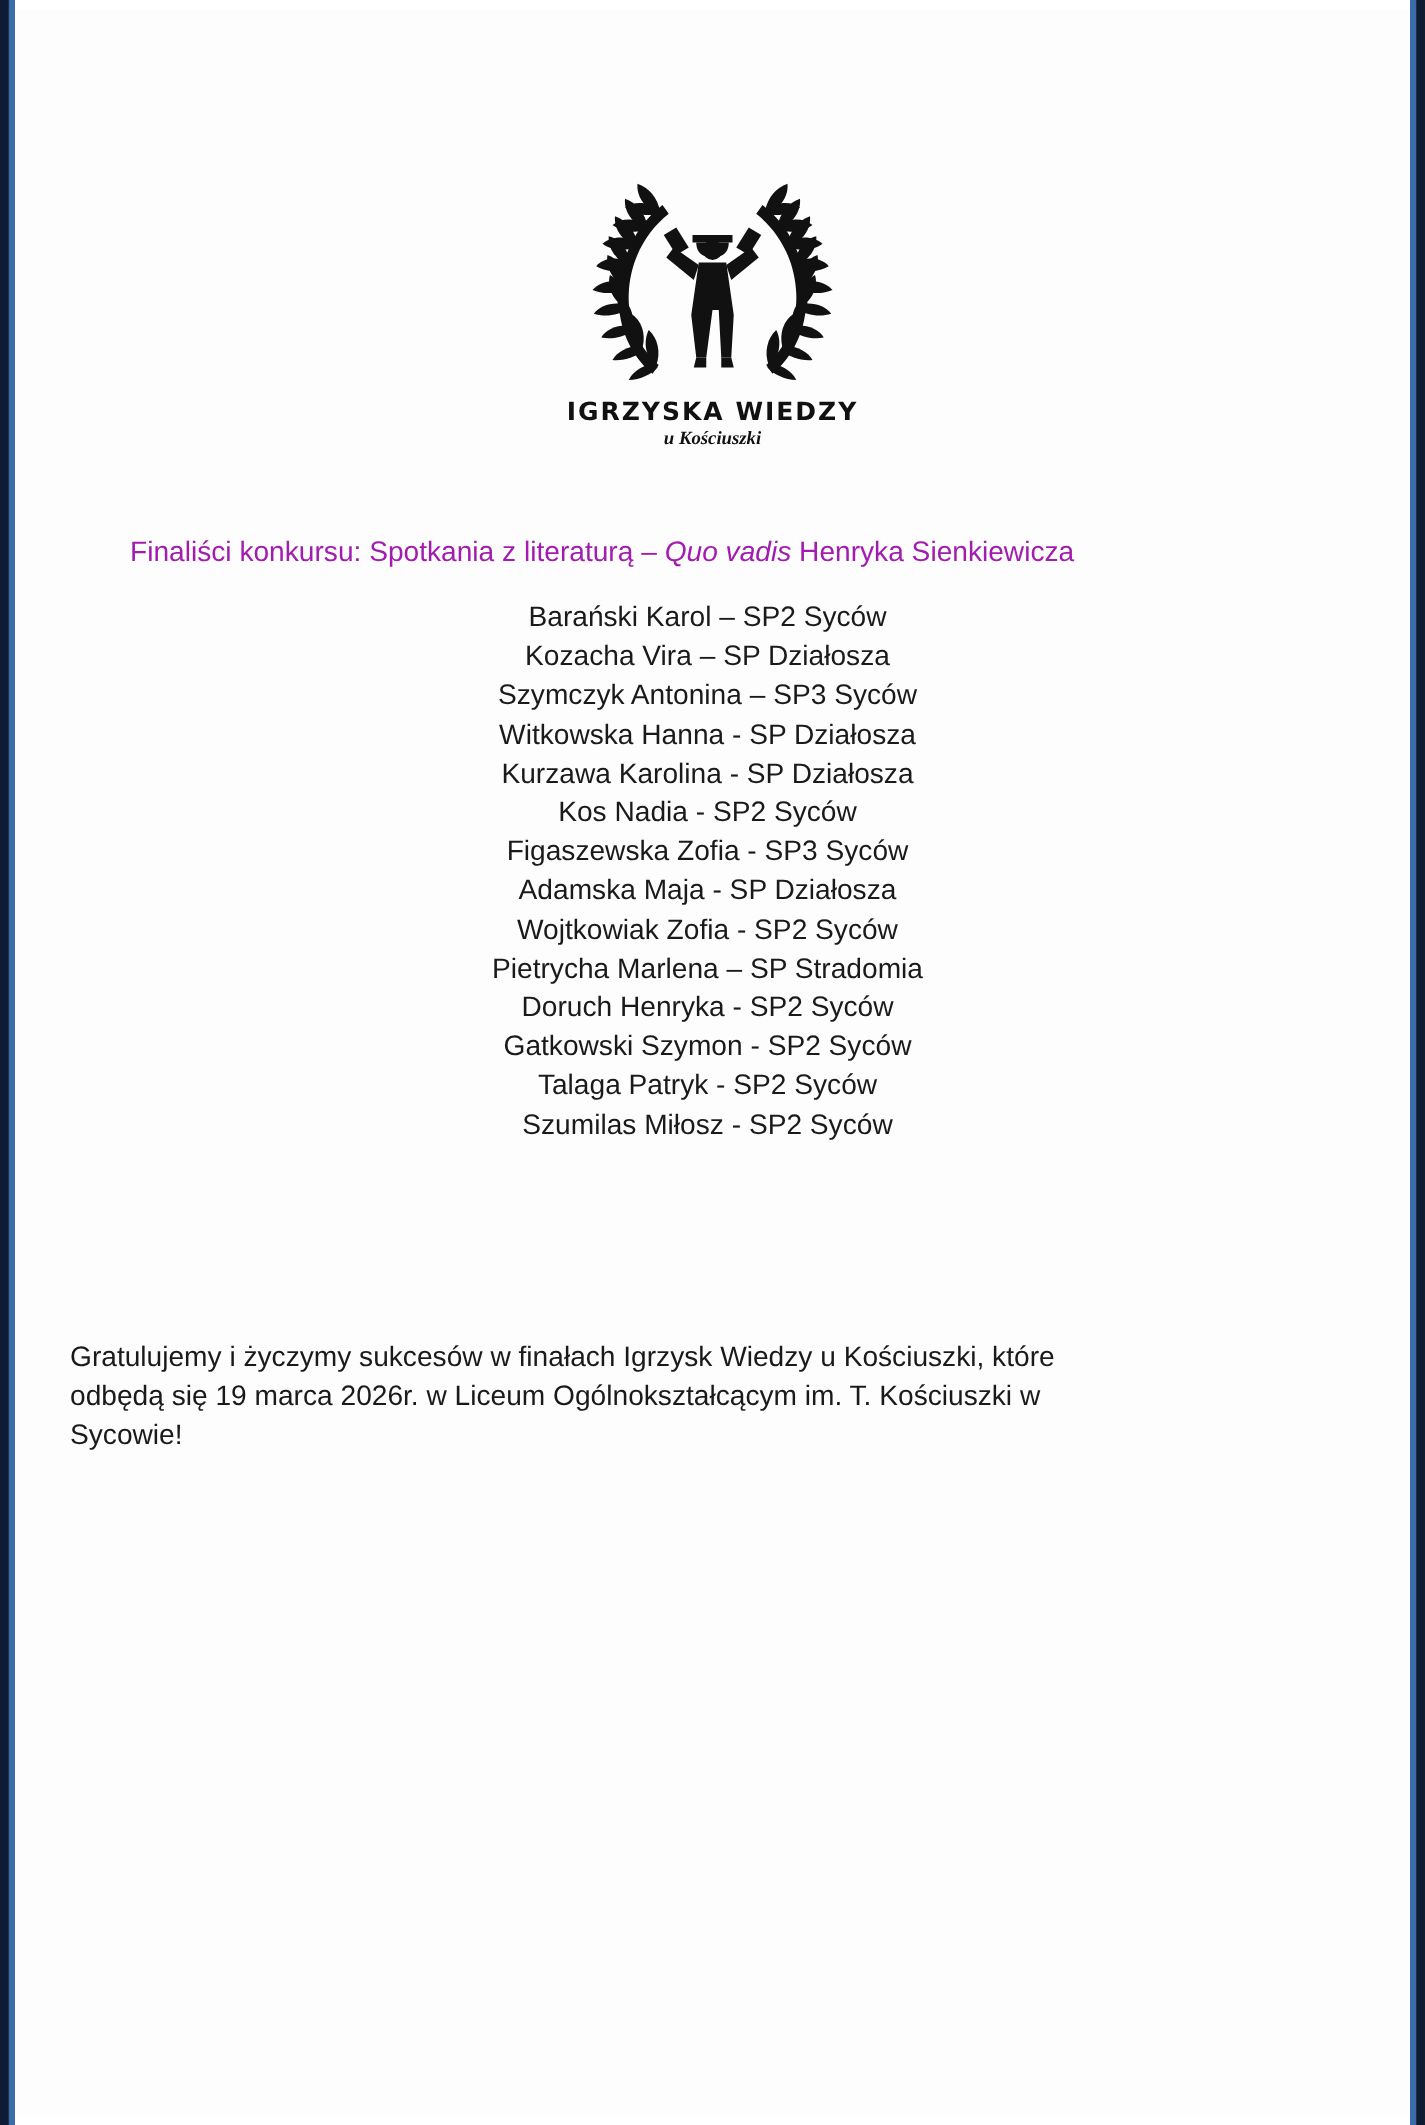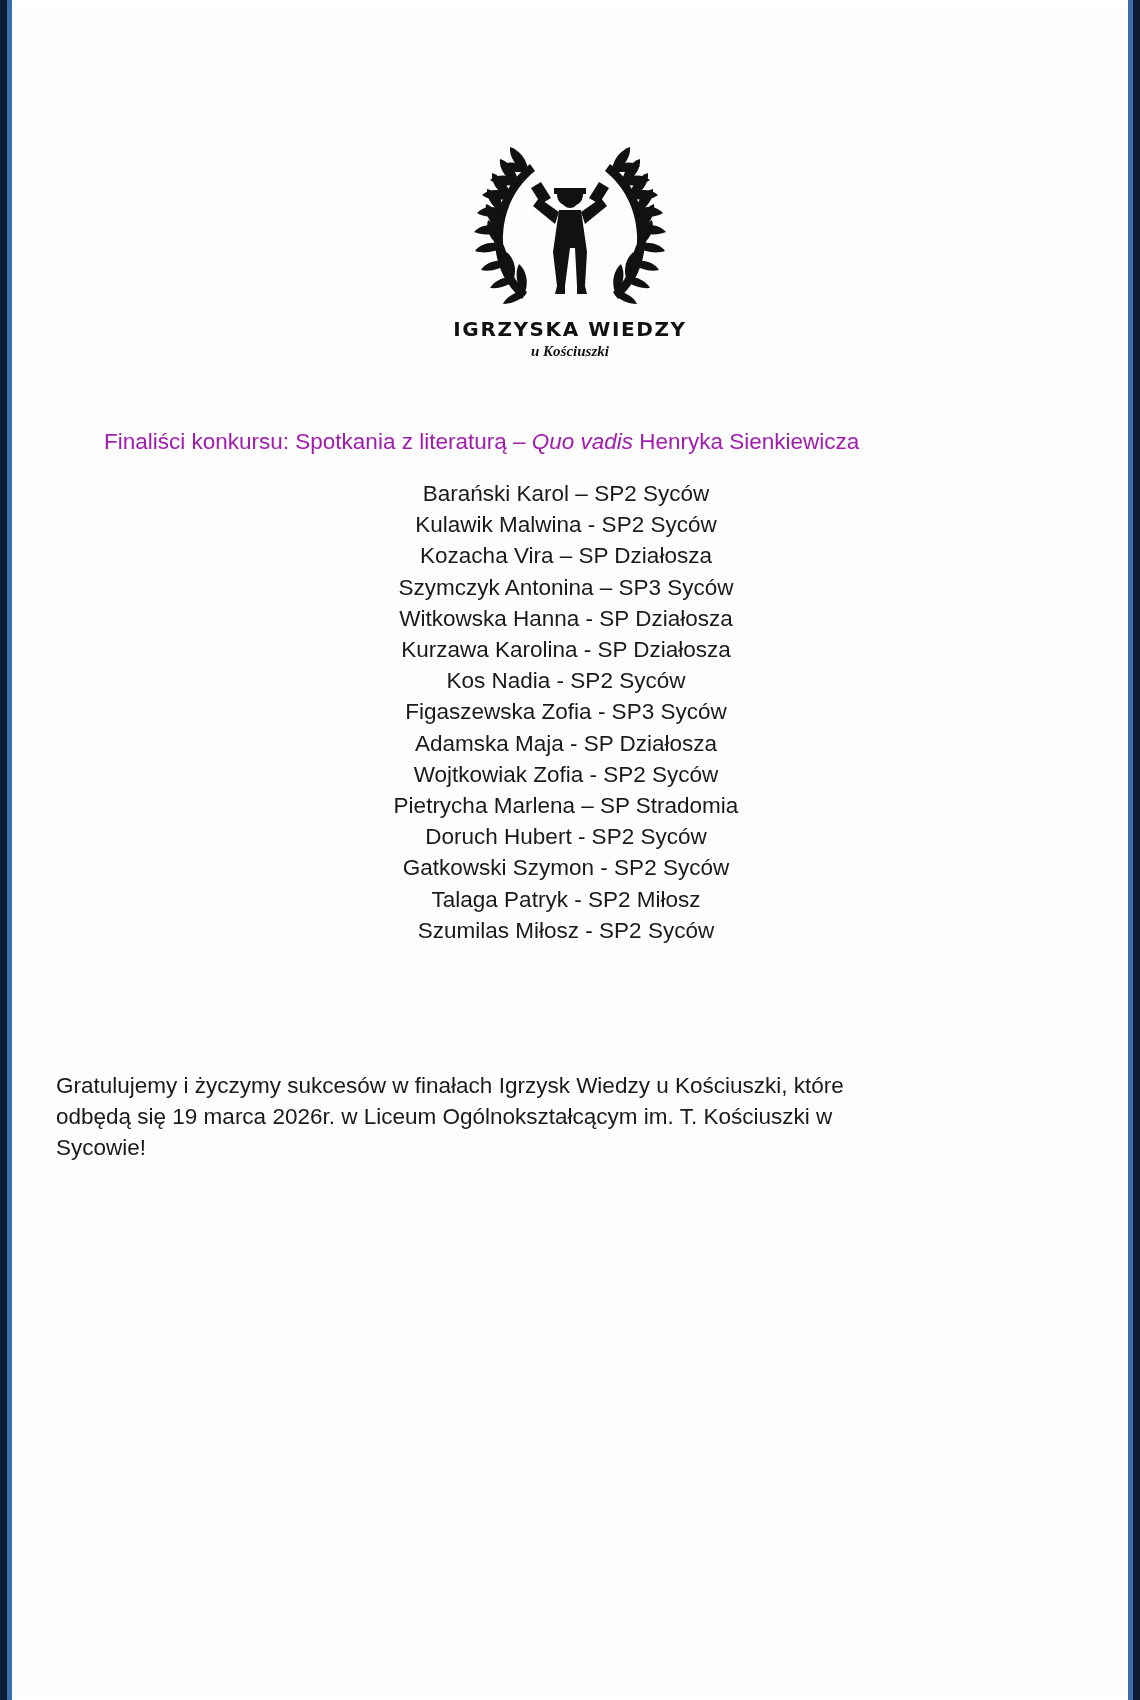--- a/index.html
+++ b/index.html
@@ -220,33 +220,32 @@
           </g>
         </svg>
         <span id="logo-wordmark">IGRZYSKA WIEDZY</span>
         <span id="logo-subwordmark">u Kościuszki</span>
       </div>
 
       <div id="doc-title"><span>Finaliści konkursu: Spotkania z literaturą – </span><span class="italic">Quo vadis</span><span> Henryka Sienkiewicza</span></div>
 
       <ul id="finalists-list">
         <li>Barański Karol – SP2 Syców</li>
-        <li>Kulawik Malwina - SP2 Syców</li>
         <li>Kozacha Vira – SP Działosza</li>
         <li>Szymczyk Antonina – SP3 Syców</li>
         <li>Witkowska Hanna - SP Działosza</li>
         <li>Kurzawa Karolina - SP Działosza</li>
         <li>Kos Nadia - SP2 Syców</li>
         <li>Figaszewska Zofia - SP3 Syców</li>
         <li>Adamska Maja - SP Działosza</li>
         <li>Wojtkowiak Zofia - SP2 Syców</li>
         <li>Pietrycha Marlena – SP Stradomia</li>
-        <li>Doruch Hubert - SP2 Syców</li>
+        <li>Doruch Henryka - SP2 Syców</li>
         <li>Gatkowski Szymon - SP2 Syców</li>
-        <li>Talaga Patryk - SP2 Miłosz</li>
+        <li>Talaga Patryk - SP2 Syców</li>
         <li>Szumilas Miłosz - SP2 Syców</li>
       </ul>
 
       <p id="closing-paragraph">Gratulujemy i życzymy sukcesów w  finałach Igrzysk Wiedzy u Kościuszki, które odbędą się 19 marca 2026r. w Liceum Ogólnokształcącym im. T. Kościuszki w Sycowie!</p>
 
     </div>
   </div>
 </div>
 
 </body></html>

